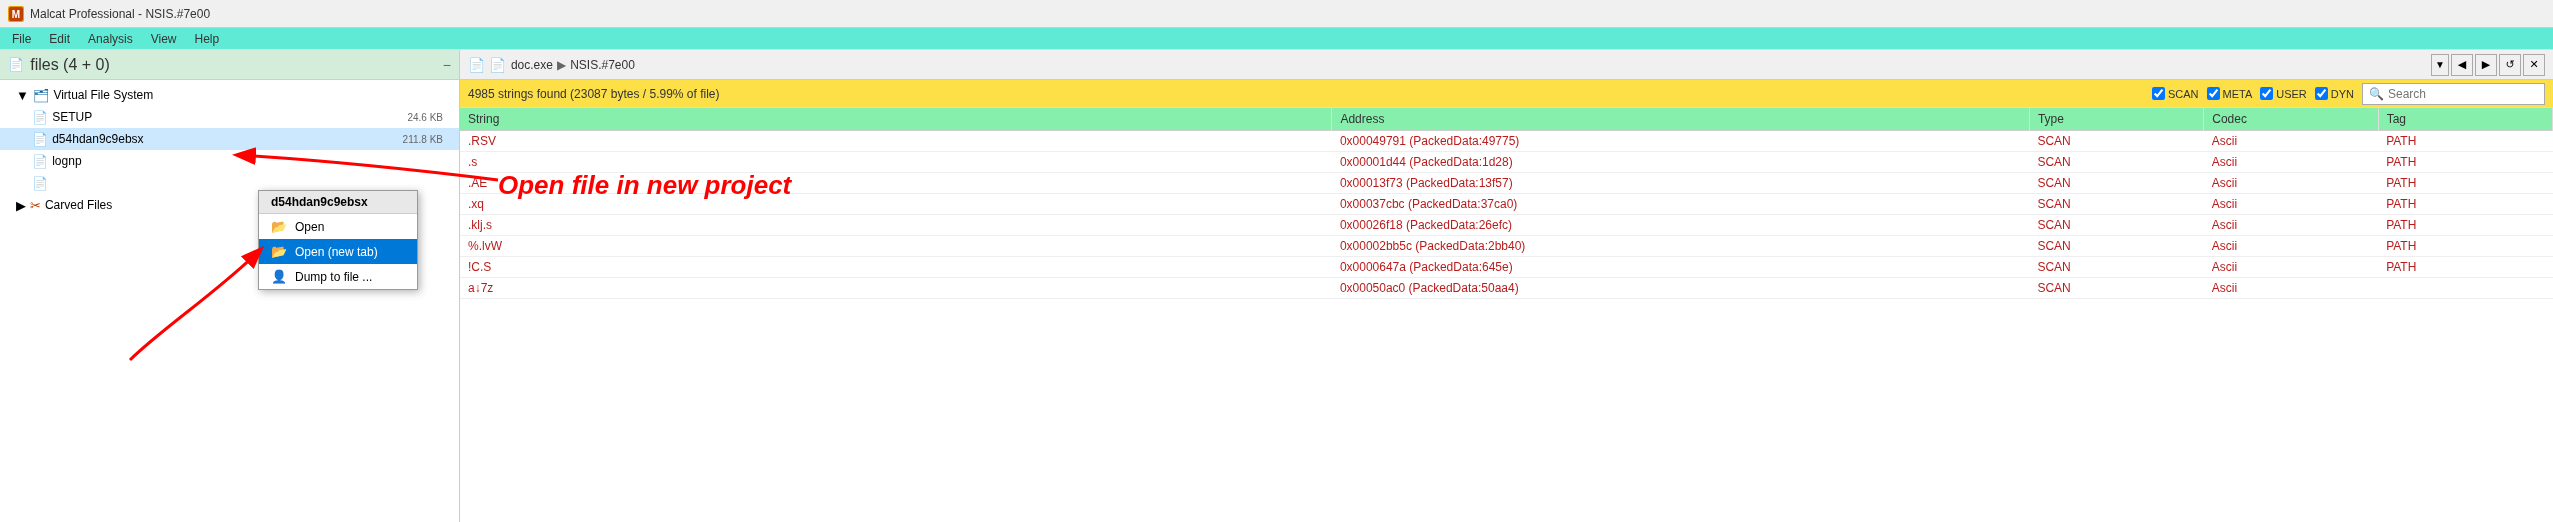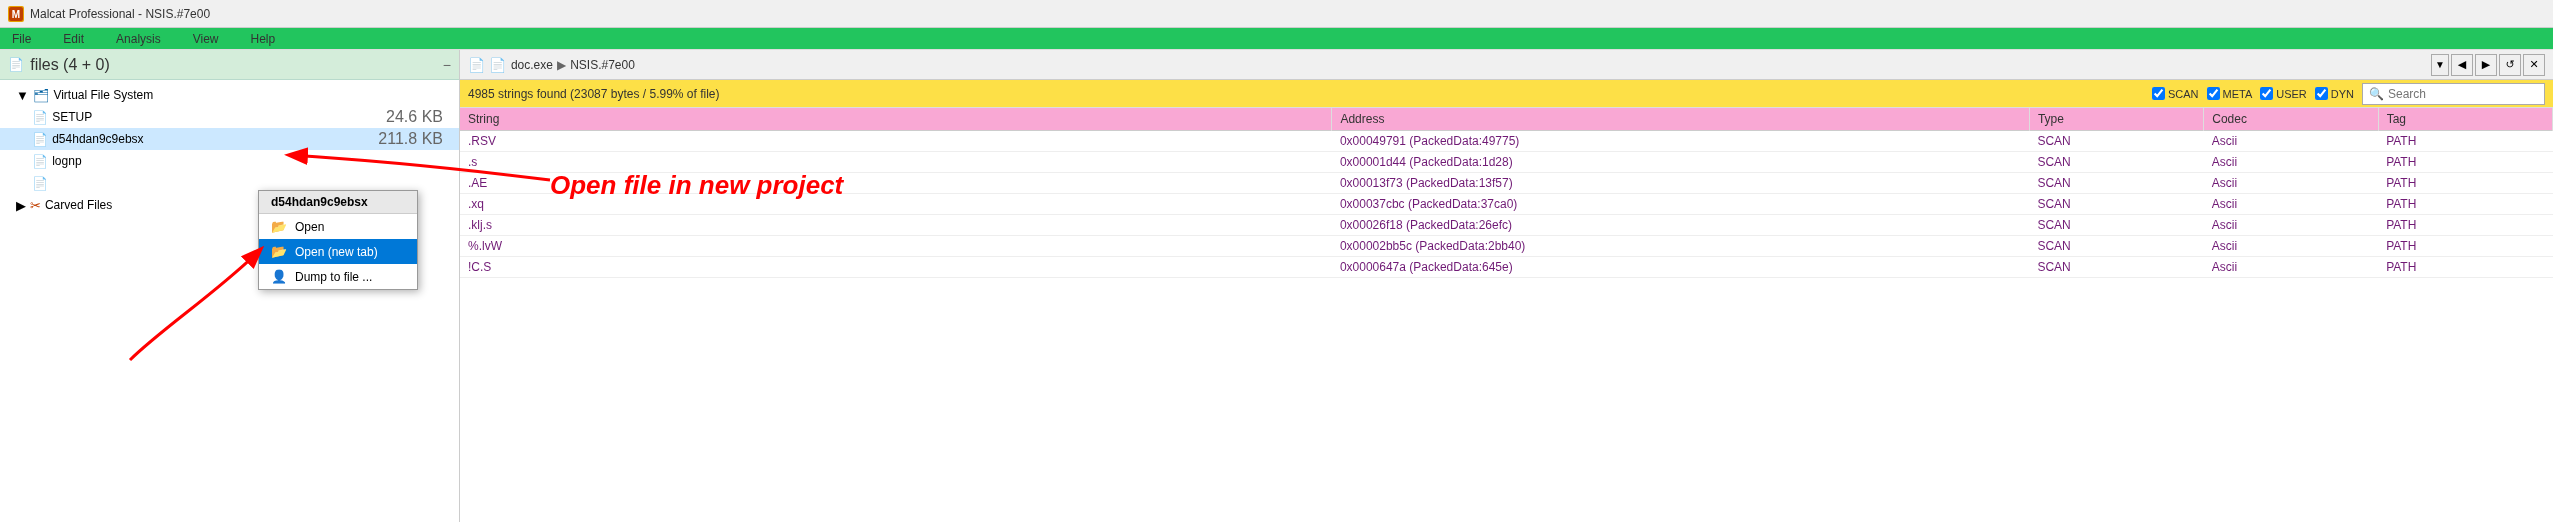--- a/index.html
+++ b/index.html
@@ -31,24 +31,24 @@
       display: flex; align-items: center; justify-content: center;
       font-size: 10px; color: white; font-weight: bold;
     }
     .title-bar-text {
       font-size: 12px;
       color: #333;
     }
 
     
     .menu-bar {
-      background: #22c55e;
+      background: #5eead4;
       padding: 2px 4px;
       display: flex;
-      gap: 16px;
+      gap: 2px;
       border-bottom: 1px solid #ddd;
       height: 22px;
       align-items: center;
       text-align: center;
     }
     .menu-item {
       padding: 2px 8px;
       cursor: pointer;
       border-radius: 2px;
       font-size: 12px;
@@ -102,21 +102,21 @@
       cursor: pointer;
       height: 22px;
     }
     .tree-item.highlighted { background: #cce8ff; }
 
     .tree-indent-1 { padding-left: 16px; }
     .tree-indent-2 { padding-left: 32px; }
 
     .tree-icon { margin-right: 4px; font-size: 13px; }
     .tree-label { flex: 1; font-size: 12px; }
-    .tree-size { font-size: 16px; color: #666; padding-right: 8px; }
+    .tree-size { font-size: 10px; color: #666; padding-right: 8px; }
 
     
     .context-menu {
       position: absolute;
       left: 258px;
       top: 140px;
       background: white;
       border: 1px solid #999;
       box-shadow: 2px 2px 8px rgba(0,0,0,0.3);
       z-index: 100;
@@ -211,42 +211,42 @@
     .table-container {
       flex: 1;
       overflow: auto;
     }
     table {
       width: 100%;
       border-collapse: collapse;
       font-size: 12px;
     }
     thead tr {
-      background: #f9a8d4;
+      background: #86efac;
       border-bottom: 1px solid #ccc;
       position: sticky;
       top: 0;
       padding-left: 36px;
     }
     thead th {
       text-align: left;
       padding: 4px 8px;
       font-weight: normal;
       font-size: 12px;
       color: #333;
       border-right: 1px solid #ddd;
       white-space: nowrap;
     }
     tbody tr {
       border-bottom: 1px solid #eee;
     }
     tbody td {
       padding: 3px 8px;
       font-size: 12px;
-      color: #701a75;
+      color: #b91c1c;
       white-space: nowrap;
     }
 
     .col-string { width: 400px; }
     .col-address { width: 320px; }
     .col-type { width: 80px; }
     .col-codec { width: 80px; }
     .col-tag { width: 80px; }
 
     
@@ -473,26 +473,33 @@
     <td>Ascii</td>
     <td>PATH</td>
   </tr>
             <tr>
     <td>!C.S</td>
     <td>0x0000647a (PackedData:645e)</td>
     <td>SCAN</td>
     <td>Ascii</td>
     <td>PATH</td>
   </tr>
+            <tr>
+    <td>a↓7z</td>
+    <td>0x00050ac0 (PackedData:50aa4)</td>
+    <td>SCAN</td>
+    <td>Ascii</td>
+    <td></td>
+  </tr>
           </tbody>
       </table>
     </div>
   </div>
 
-  <div style="position:absolute; left: 550px; top: 170px; z-index:200; pointer-events:none;">
+  <div style="position:absolute; left: 498px; top: 170px; z-index:200; pointer-events:none;">
     <span style="color:red; font-size:26px; font-weight:bold; font-style:italic;">Open file in new project</span>
     
     <svg style="position:absolute; top:-50px; left:-280px; width:300px; height:80px; pointer-events:none;">
       <defs>
         <marker id="arrowhead3" markerWidth="8" markerHeight="8" refX="6" refY="3" orient="auto">
           <polygon points="0 0, 8 3, 0 6" fill="red"></polygon>
         </marker>
       </defs>
       <path d="M 280 60 C 200 50, 100 40, 20 35" stroke="red" stroke-width="3" fill="none" marker-end="url(#arrowhead3)"></path>
     </svg>

